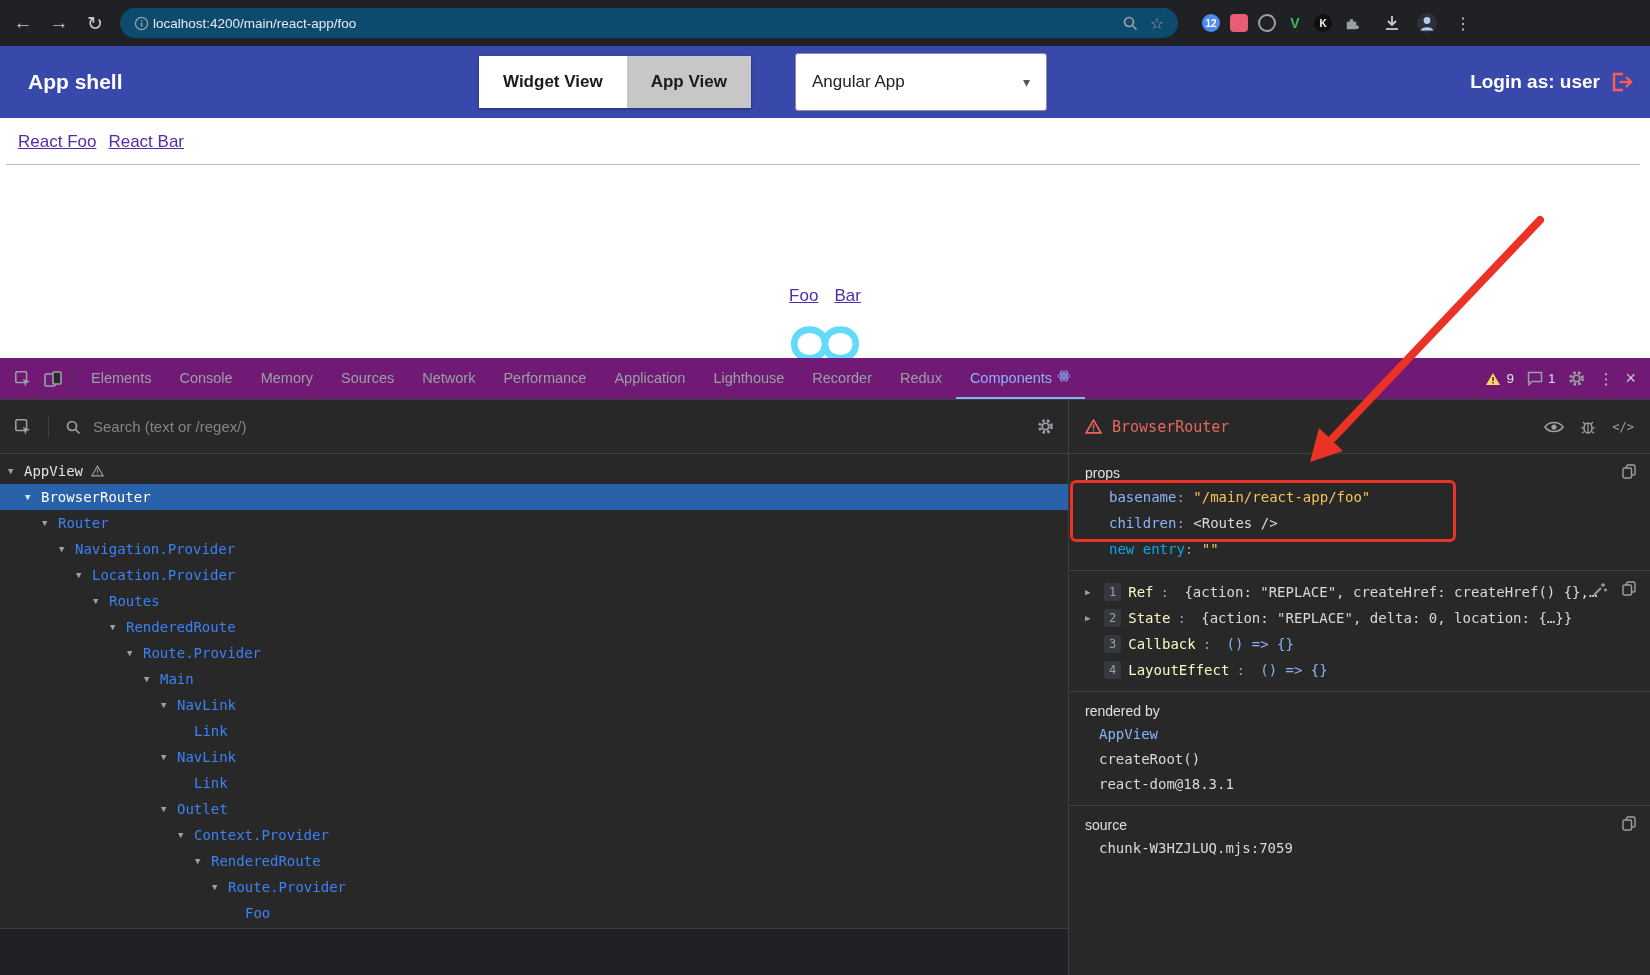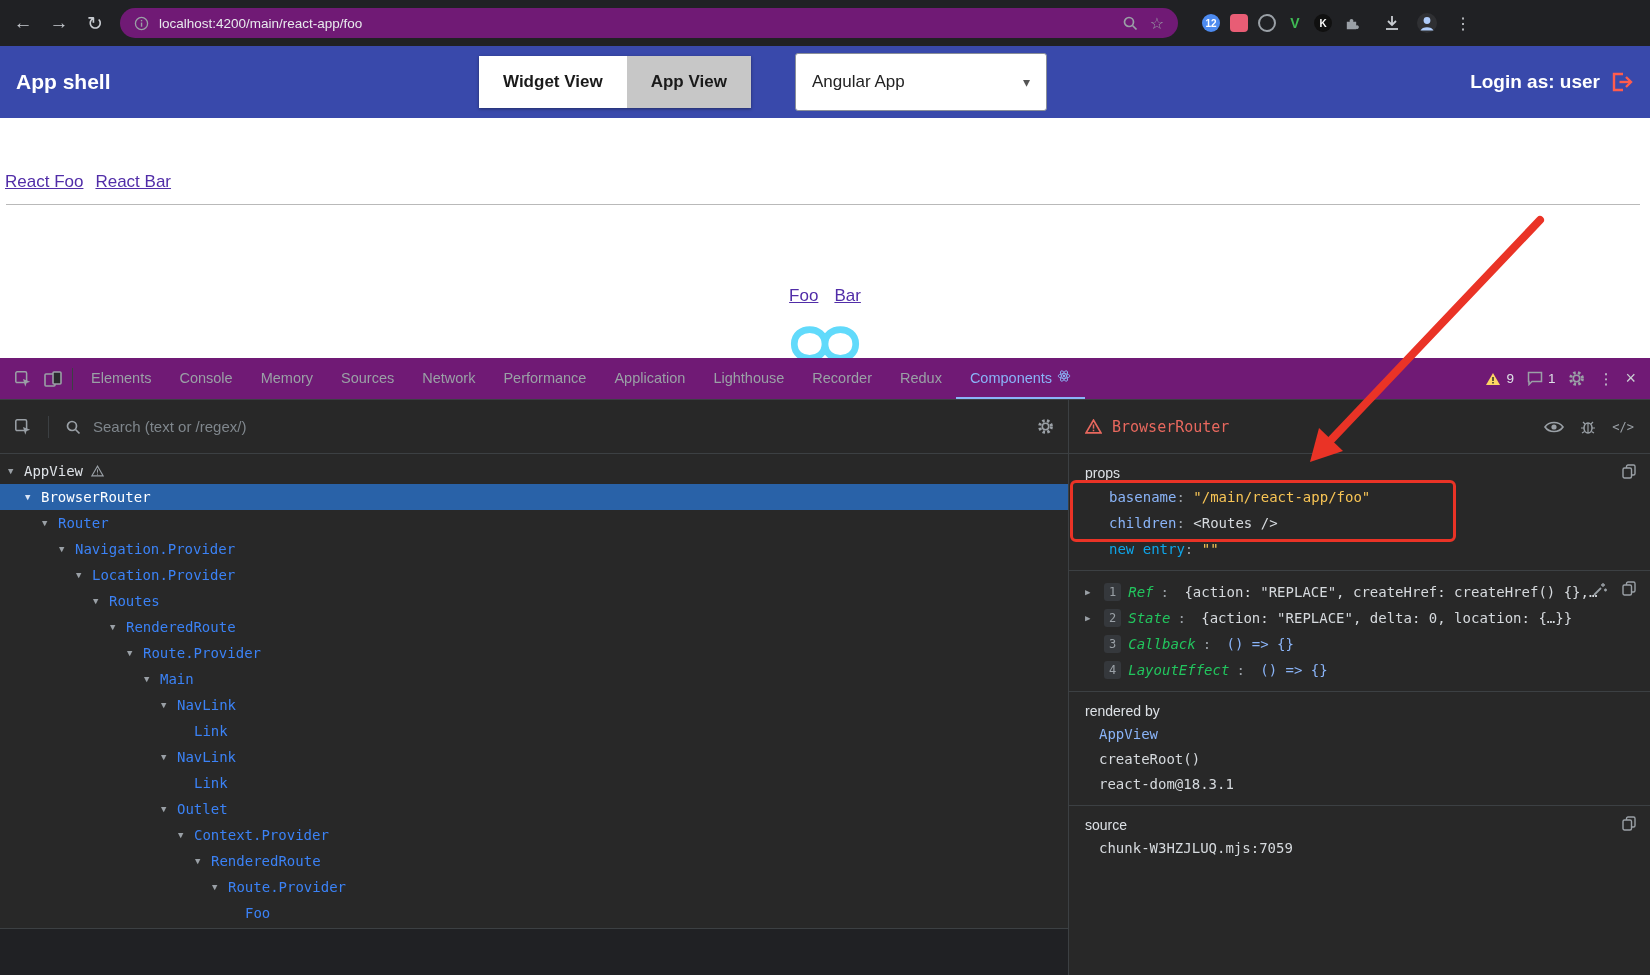--- a/index.html
+++ b/index.html
@@ -3,43 +3,43 @@
 <meta charset="utf-8">
 <style>
   * { box-sizing: border-box; margin: 0; padding: 0; }
   html,body { width:1650px; height:975px; overflow:hidden; }
   body { font-family:"Liberation Sans",sans-serif; background:#fff; }
   #root { position:relative; width:1650px; height:975px; overflow:hidden; background:#fff; }
 
   
   .browser-bar { height:46px; background:#202124; display:flex; align-items:center; padding:0 12px; gap:14px; }
   .nav-ic { color:#c9cdd2; font-size:19px; width:22px; text-align:center; cursor:pointer; }
-  .url-bar { flex:1; max-width:1058px; height:30px; background:#701a75; border-radius:15px; display:flex; align-items:center; padding:0 14px; gap:10px; color:#e8eaed; font-size:13.5px; }
+  .url-bar { flex:1; max-width:1058px; height:30px; background:#0c4a6e; border-radius:15px; display:flex; align-items:center; padding:0 14px; gap:4px; color:#e8eaed; font-size:13.5px; }
   .url-right { margin-left:auto; display:flex; align-items:center; gap:12px; color:#9aa0a6; }
   .star-ic { font-size:16px; color:#9aa0a6; }
   .ext-row { display:flex; align-items:center; gap:10px; margin-left:10px; }
   .ext { width:18px; height:18px; display:flex; align-items:center; justify-content:center; font-size:10px; font-weight:bold; border-radius:4px; }
   .ext.circle { border-radius:50%; }
   .ext.ring { border-radius:50%; background:transparent !important; border:2.5px solid #9aa0a6; }
   .ext.text { background:transparent !important; font-size:14px; }
   .right-icons { display:flex; align-items:center; gap:14px; margin-left:8px; }
 
   
   .app-header { position:relative; height:72px; background:#3949ab; color:#fff; display:flex; align-items:center; }
-  .app-title { font-size:21px; font-weight:bold; margin-left:16px; }
+  .app-title { font-size:21px; font-weight:bold; margin-left:28px; }
   .view-toggle { position:absolute; left:479px; top:50%; transform:translateY(-50%); display:flex; box-shadow:0 1px 3px rgba(0,0,0,.4); }
   .vt-btn { padding:0 24px; height:52px; line-height:52px; font-size:17px; font-weight:bold; color:#1a1a1a; background:#fff; cursor:pointer; }
   .vt-btn.active { background:#c7c7c7; }
   .app-select { position:absolute; left:795px; top:50%; transform:translateY(-50%); width:252px; height:58px; background:#fff; border:1px solid #8a8f98; border-radius:3px; display:flex; align-items:center; padding:0 16px; color:#222; font-size:17px; cursor:pointer; }
   .app-select .caret { margin-left:auto; color:#555; font-size:14px; }
   .login { position:absolute; right:16px; top:50%; transform:translateY(-50%); display:flex; align-items:center; gap:10px; font-size:19px; font-weight:bold; cursor:pointer; }
 
   
   .page-content { position:relative; height:240px; background:#fff; overflow:hidden; }
-  .react-nav { padding:14px 0 0 5px; display:flex; gap:12px;margin-top:40px; }
+  .react-nav { padding:14px 0 0 18px; display:flex; gap:12px; }
   .react-nav a, .center-links a { color:#512da8; text-decoration:underline; font-size:17px; cursor:pointer; }
   .page-hr { margin-top:12px; border:none; border-top:1px solid #b9b9b9; width:calc(100% - 16px); margin-left:6px; }
   .center-links { position:absolute; left:0; right:0; top:168px; display:flex; justify-content:center; gap:16px; }
   .react-logo { position:absolute; left:50%; top:196px; transform:translateX(-50%); }
 
   
   .devtools { position:absolute; top:358px; left:0; width:1650px; height:617px; background:#282828; color:#e8eaed; }
   .dt-tabbar { height:42px; background:#701a75; border-bottom:1px solid #3c4043; display:flex; align-items:center; padding:0 8px; color:#9aa0a6; font-size:14.5px; }
   .tb-ic { width:30px; display:flex; justify-content:center; align-items:center; cursor:pointer; }
   .tb-sep { width:1px; height:22px; background:#3c4043; margin:0 4px; }
@@ -75,21 +75,21 @@
   .sec-icons { position:absolute; right:14px; top:10px; display:flex; gap:14px; }
   .p-row { height:26px; display:flex; align-items:center; padding-left:24px; white-space:pre; }
   .p-key { color:#8ab4f8; }
   .p-key.new { color:#0ea5e9; }
   .p-colon { color:#9aa0a6; }
   .v-string { color:#f8c555; }
   .v-element { color:#d6dade; }
   .h-row { height:26px; display:flex; align-items:center; gap:7px; white-space:pre; overflow:hidden; }
   .h-arrow { width:12px; font-size:9px; color:#9aa0a6; flex:none; }
   .h-num { background:#35383c; color:#9aa0a6; border-radius:3px; padding:0 5px; font-size:12px; height:18px; line-height:18px; flex:none; }
-  .h-name { color:#22c55e;font-style:italic; }
+  .h-name { color:#fef9c3; }
   .v-obj { color:#d6dade; }
   .v-fn { color:#8ab4f8; }
   .rb-row { height:25px; line-height:25px; padding-left:14px; }
   .rb-link { color:#8ab4f8; cursor:pointer; }
   .rb-plain { color:#d6dade; }
   .src-row { height:25px; line-height:25px; padding-left:14px; color:#d6dade; }
 
   
   .red-box { position:absolute; left:1070px; top:480px; width:386px; height:62px; border:3px solid #ea3326; border-radius:6px; z-index:50; pointer-events:none; }
   .arrow-overlay { position:absolute; inset:0; z-index:60; pointer-events:none; }

